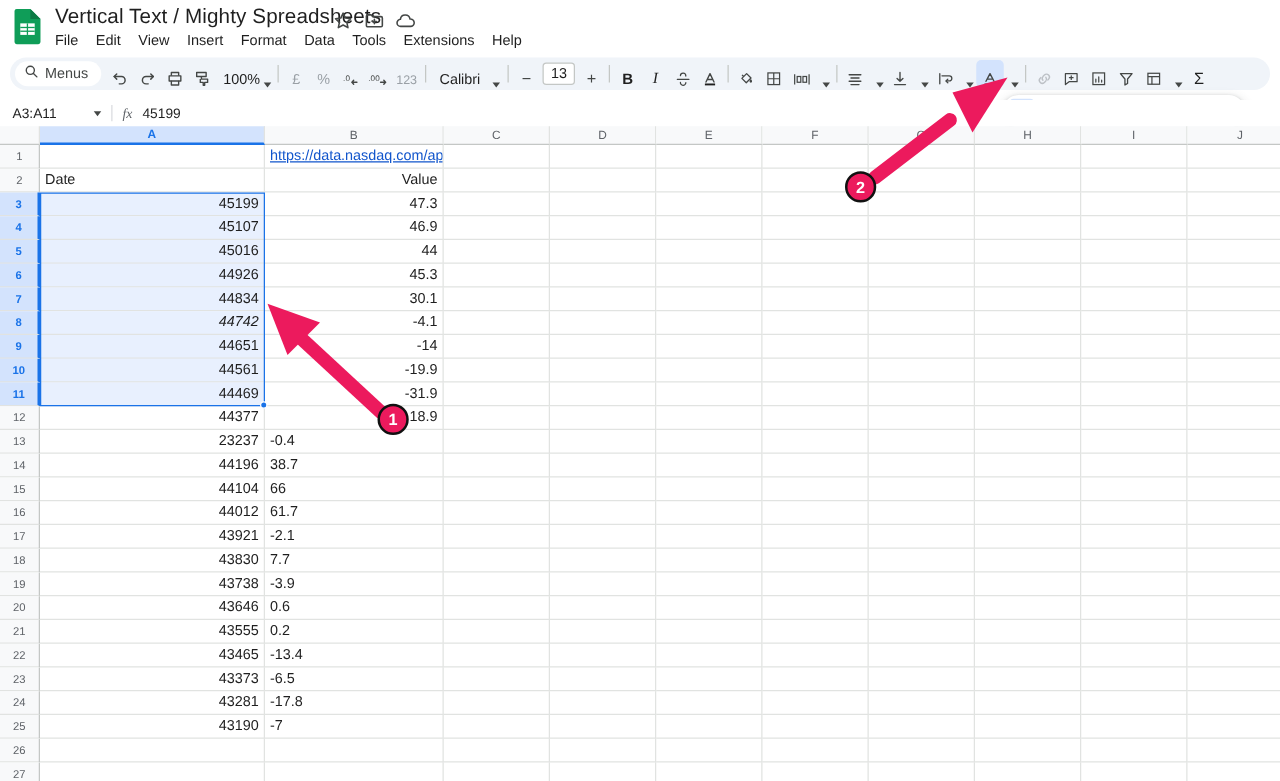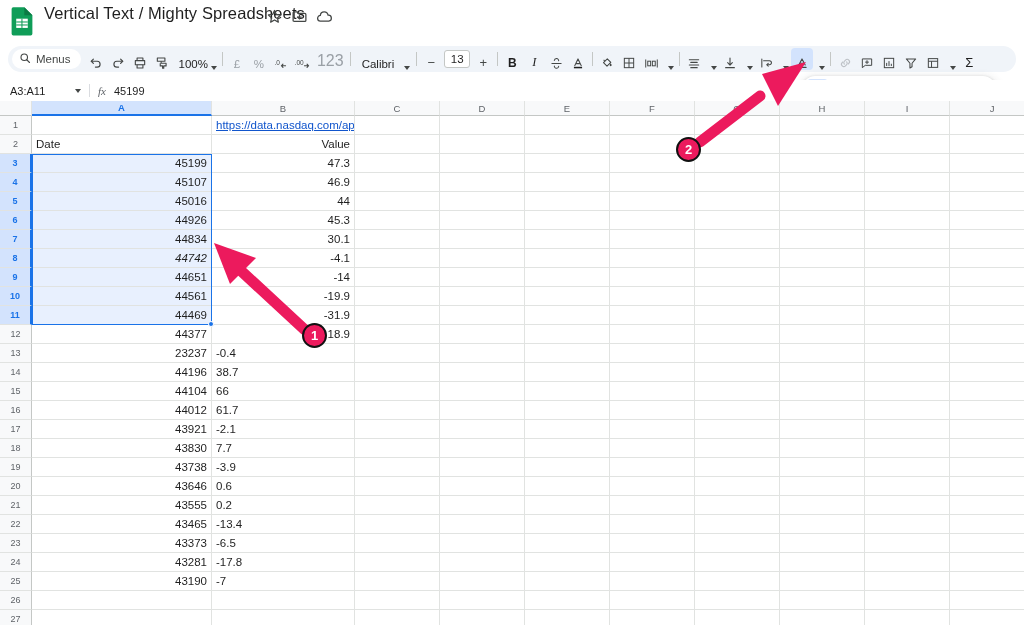--- a/index.html
+++ b/index.html
@@ -203,20 +203,31 @@
       <path d="M3 7a1.5 1.5 0 0 1 1.5-1.5h4L10 7.5h9.5A1.5 1.5 0 0 1 21 9v8.5a1.5 1.5 0 0 1-1.5 1.5h-15A1.5 1.5 0 0 1 3 17.5z" stroke-linejoin="round"></path>
       <path d="M12 10.5v5M9.5 13h5" stroke-linecap="round"></path>
     </svg>
   </div>
   <div class="title-icon" id="icon-cloud">
     <svg viewBox="0 0 24 24" fill="none" stroke="currentColor" stroke-width="1.8">
       <path d="M6.5 18.5a4 4 0 0 1-.4-8A5.5 5.5 0 0 1 17 10.2a3.9 3.9 0 0 1 1 8.3z" stroke-linejoin="round"></path>
     </svg>
   </div>
 
+  <div id="menubar">
+    <div class="menu-item">File</div>
+    <div class="menu-item">Edit</div>
+    <div class="menu-item">View</div>
+    <div class="menu-item">Insert</div>
+    <div class="menu-item">Format</div>
+    <div class="menu-item">Data</div>
+    <div class="menu-item">Tools</div>
+    <div class="menu-item">Extensions</div>
+    <div class="menu-item">Help</div>
+  </div>
 </div>
 
 <div id="toolbar">
 
   <div id="menus-pill">
     <span>
       <svg width="12" height="12" viewBox="0 0 24 24" fill="none" stroke="#444746" stroke-width="2.2">
         <circle cx="10.5" cy="10.5" r="6.5"></circle>
           <path d="M15.5 15.5L21 21" stroke-linecap="round"></path>
       </svg>
@@ -264,21 +275,21 @@
       <text x="2" y="12" font-size="10" fill="#444746" stroke="none" font-family="Liberation Sans, sans-serif">.0</text>
       <path d="M19 13.5H13M15 11l-2.2 2.5L15 16"></path>
     </svg>
   </div>
   <div class="tb">
     <svg width="17" height="13" viewBox="0 0 26 20" fill="none" stroke="#444746" stroke-width="1.7" stroke-linecap="round">
       <text x="1" y="12" font-size="10" fill="#444746" stroke="none" font-family="Liberation Sans, sans-serif">.00</text>
       <path d="M16 13.5h6M20 11l2.2 2.5L20 16"></path>
     </svg>
   </div>
-  <div class="tb tb-txt tb-dim" style="font-size:16px">123</div>
+  <div class="tb tb-txt tb-dim" style="font-size:10px">123</div>
 
   <div class="tbsep"></div>
 
   <div class="tb tb-font">
     <span>Calibri</span>
   </div>
   <div class="tb" style="min-width:16px">
     <span class="caret"></span>
   </div>
 

